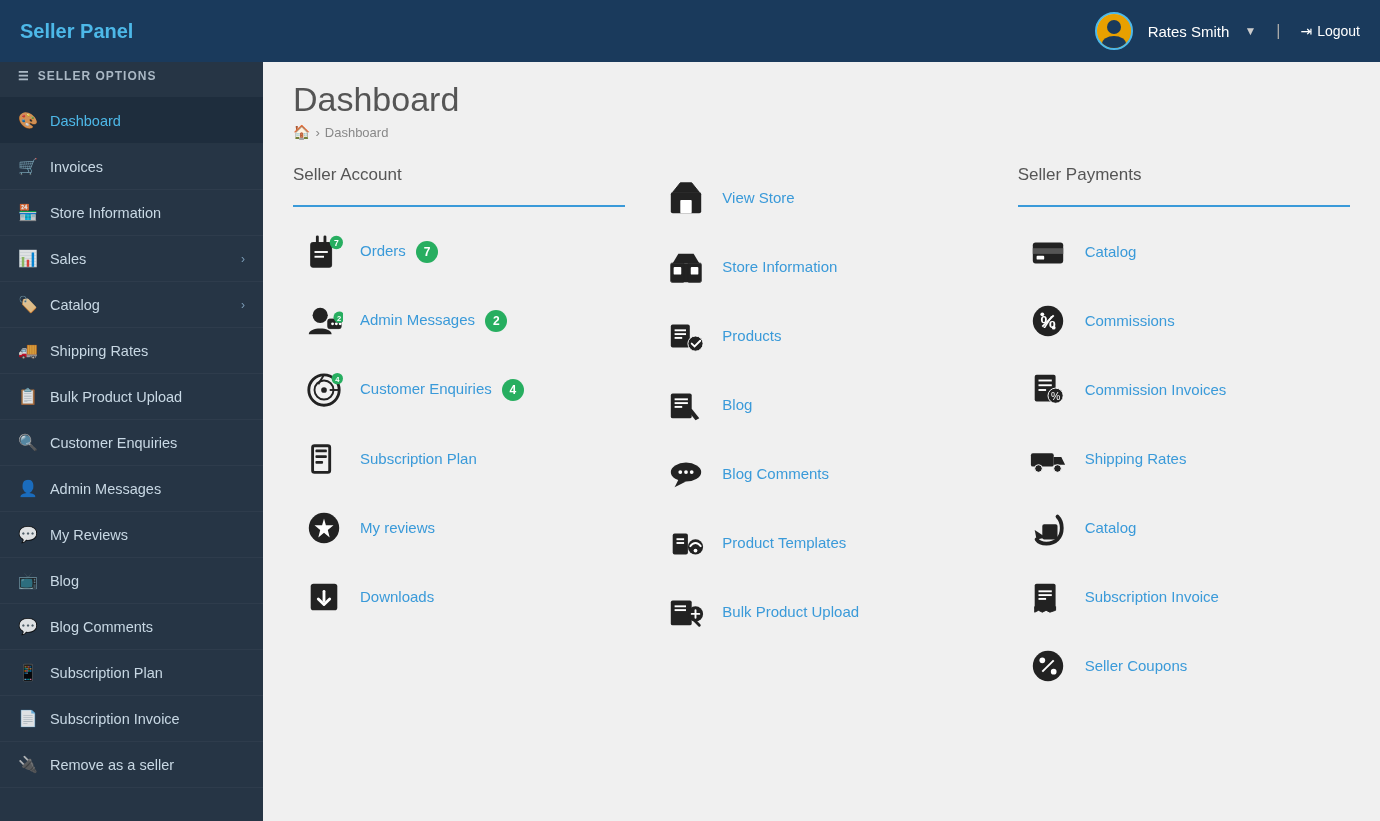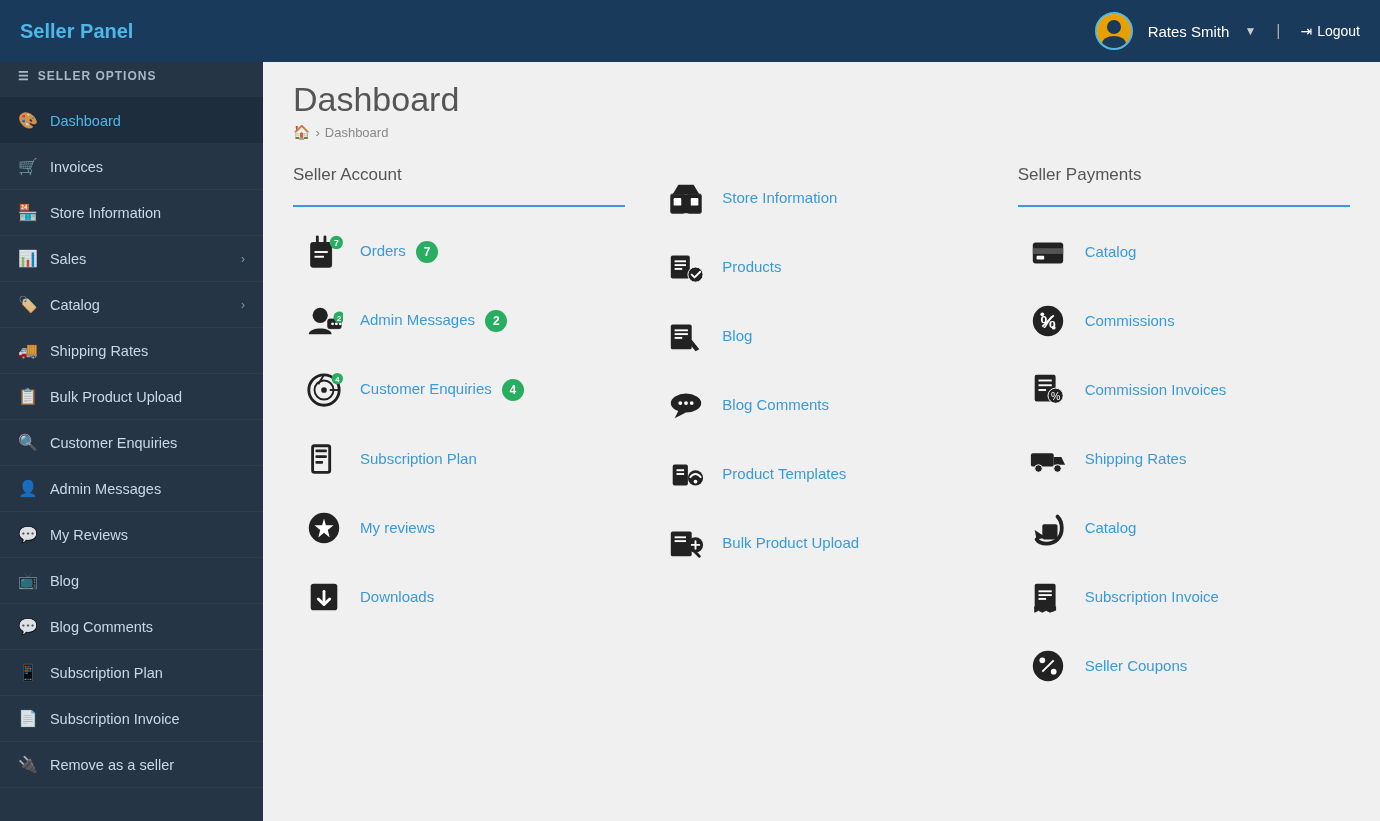--- a/index.html
+++ b/index.html
@@ -372,20 +372,30 @@
             </div>
             <span class="card-label">Downloads</span>
           </div>
 
         </div>
       </div>
 
       <div>
         <div class="card-list">
 
+          <div class="card-item">
+            <div class="card-icon">
+              <svg viewBox="0 0 40 40" fill="none">
+                <rect x="4" y="14" width="32" height="22" rx="2" fill="#222"></rect>
+                <path d="M6 14 L14 4 L26 4 L34 14 Z" fill="#222" stroke="#222"></path>
+                <rect x="14" y="22" width="12" height="14" rx="1" fill="white"></rect>
+              </svg>
+            </div>
+            <span class="card-label">View Store</span>
+          </div>
 
           <div class="card-item">
             <div class="card-icon">
               <svg viewBox="0 0 40 40" fill="none">
                 <rect x="4" y="16" width="32" height="20" rx="2" fill="#222"></rect>
                 <path d="M6 16 L12 6 L28 6 L34 16 Z" fill="#222"></path>
                 <rect x="4" y="16" width="14" height="20" rx="1" fill="none" stroke="#222"></rect>
                 <rect x="22" y="16" width="14" height="20" rx="1" fill="none" stroke="#222"></rect>
                 <rect x="7" y="20" width="8" height="8" rx="1" fill="white"></rect>
                 <rect x="25" y="20" width="8" height="8" rx="1" fill="white"></rect>

